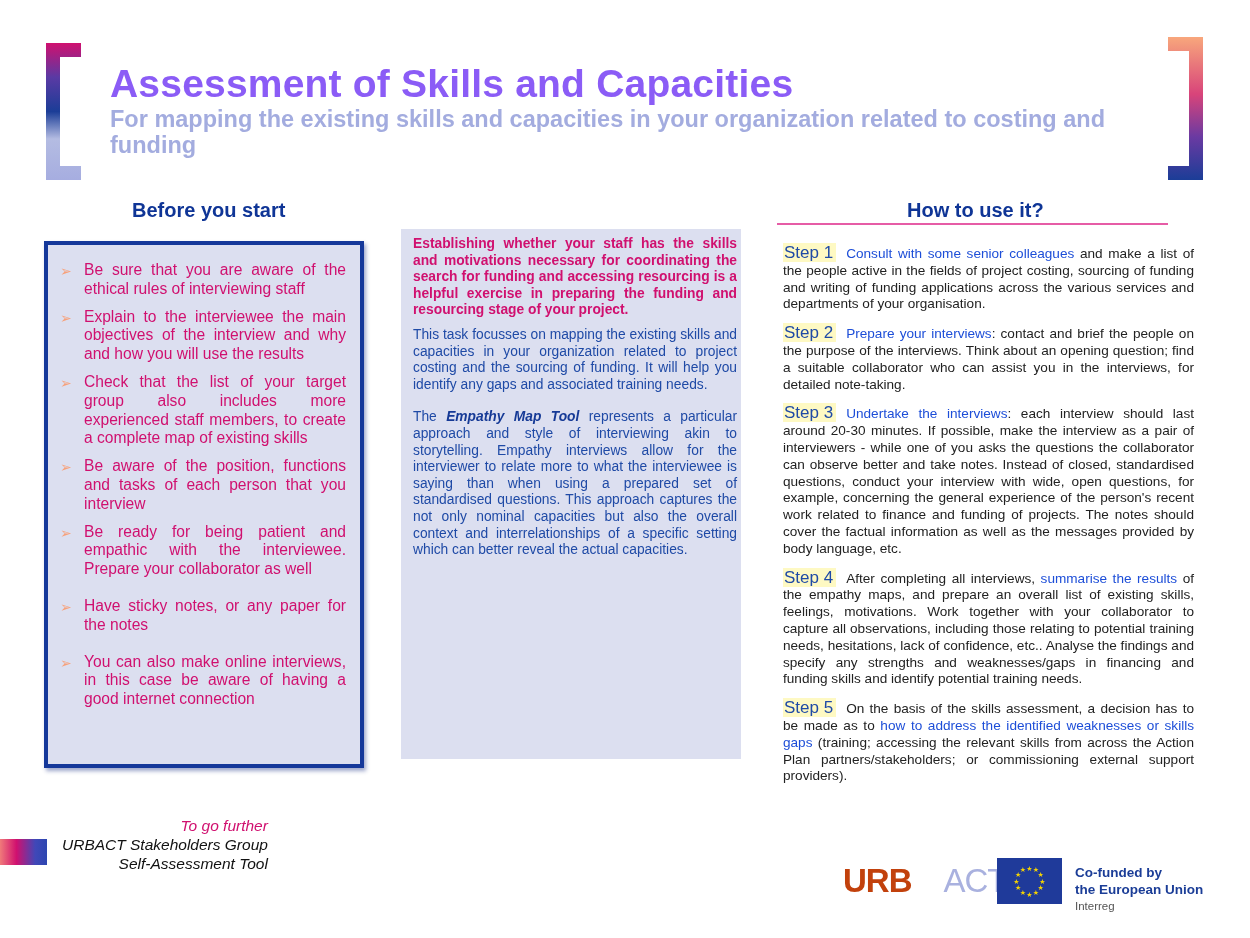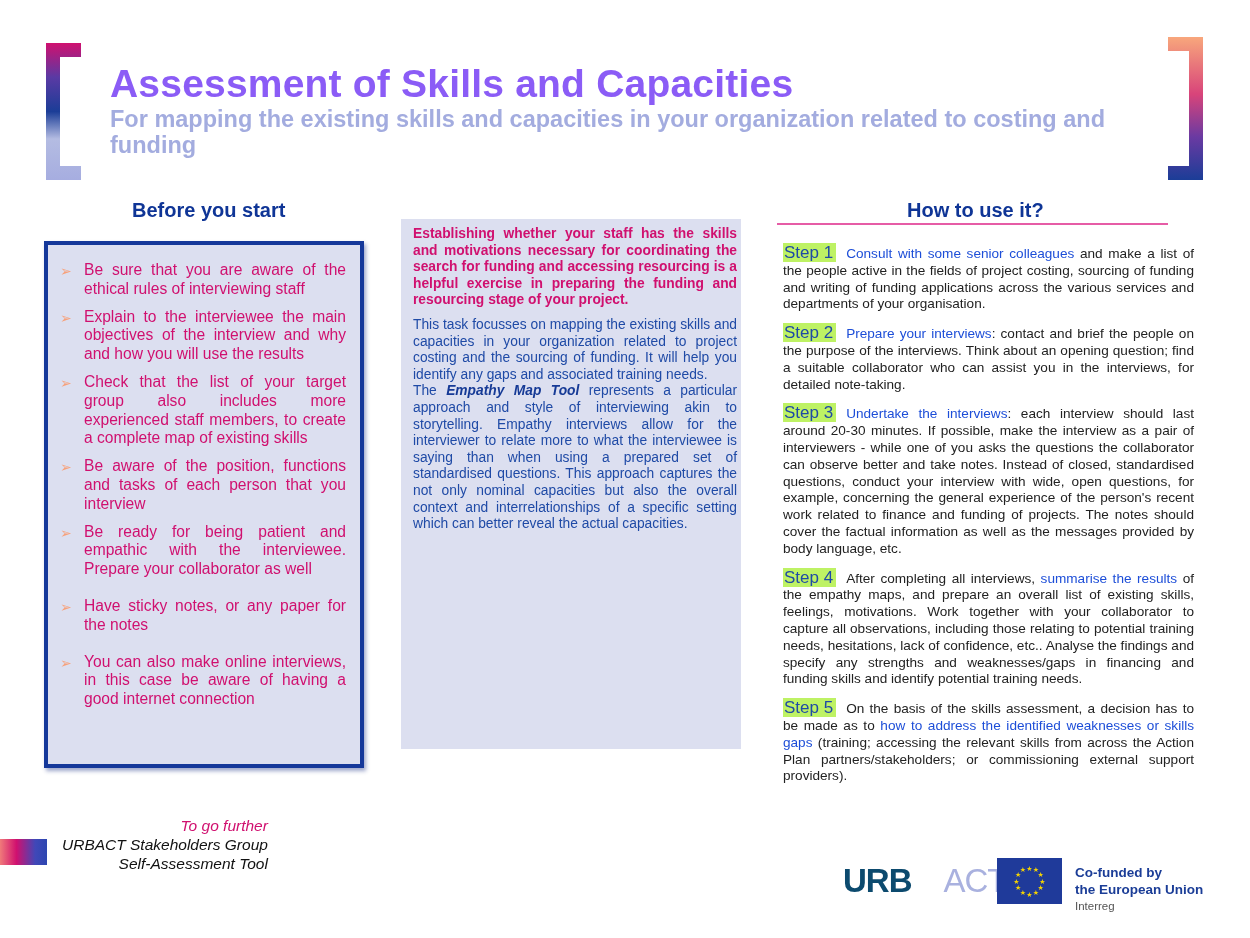--- a/index.html
+++ b/index.html
@@ -38,21 +38,21 @@
   .before-item {
     display: flex; align-items: flex-start;
     font-size: 15.6px; line-height: 18.8px; color: #d0106f;
   }
   .before-item .arrow {
     width: 24px; flex: 0 0 24px; color: #f7a07a; font-size: 14px; padding-top: 1px;
   }
   .before-item .txt { text-align: justify; flex: 1; }
 
   .mid-box {
-    position: absolute; left: 401px; top: 219px; width: 340px; height: 530px;
+    position: absolute; left: 401px; top: 229px; width: 340px; height: 530px;
     background: #dcdff0;
     padding: 7px 4px 0 12px;
   }
   .mid-p {
     font-size: 13.8px; line-height: 16.6px; text-align: justify;
   }
   .mid-p.pink { color: #d0106f; font-weight: bold; }
   .mid-p.blue { color: #1f4aa6; }
   .mid-p b { font-weight: bold; color: #163a96; font-style: italic; }
 
@@ -65,39 +65,39 @@
   }
 
   .steps {
     position: absolute; left: 783px; top: 243px; width: 411px;
   }
   .step {
     font-size: 13.6px; line-height: 16.8px; color: #222222; text-align: justify;
   }
   .step b { font-weight: normal; color: #1d4ed8; }
   .step-tag {
-    display: inline-block; background: #bef264; color: #1f4aa6;
+    display: inline-block; background: #fef9c3; color: #1f4aa6;
     font-size: 17px; line-height: 19px; padding: 0 3px 0 1px; margin-right: 10px;
   }
 
   .further {
     position: absolute; left: 62px; top: 816px; font-style: italic; font-size: 15.5px; line-height: 19px; text-align: right;
   }
   .further .pink { color: #d0106f; }
   .further .link { color: #111; text-decoration-color: #777; }
   .further-swatch {
     position: absolute; left: 0; top: 839px; width: 47px; height: 26px;
     background: linear-gradient(90deg, #f07a7a 0%, #d0106f 35%, #4048b8 75%, #2d46b0 100%);
   }
 
   .urbact-logo {
     position: absolute; left: 843px; top: 864px; font-size: 33px; font-weight: bold; letter-spacing: -1px;
     line-height: 34px;
   }
-  .urbact-logo .a { color: #0c4a6e; text-align: right; }
+  .urbact-logo .a { color: #c2410c; text-align: right; }
   .urbact-logo .b { color: #a9b1df; font-weight: normal; margin-left: 32px; }
 
   .eu-flag {
     position: absolute; left: 997px; top: 858px; width: 65px; height: 46px; background: #1f3a9a;
   }
   .eu-text {
     position: absolute; left: 1075px; top: 856px; font-size: 13.5px; line-height: 17px;
     color: #1b3d97; font-weight: bold; margin-top: 8px;
   }
   .eu-sub { color: #555; font-weight: normal; font-size: 11.5px; }
@@ -159,21 +159,21 @@
     <span class="txt">Have sticky notes, or any paper for the notes</span>
   </div>
   <div class="before-item">
     <span class="arrow">➢</span>
     <span class="txt">You can also make online interviews, in this case be aware of having a good internet connection</span>
   </div>
 </div>
 
 <div class="mid-box">
   <p class="mid-p pink" style="margin-bottom:8px">Establishing whether your staff has the skills and motivations necessary for coordinating the search for funding and accessing resourcing is a helpful exercise in preparing the funding and resourcing stage of your project.</p>
-  <p class="mid-p blue" style="">This task focusses on mapping the existing skills and capacities in your organization related to project costing and the sourcing of funding. It will help you identify any gaps and associated training needs.</p>
+  <p class="mid-p blue" style="margin-bottom:16px">This task focusses on mapping the existing skills and capacities in your organization related to project costing and the sourcing of funding. It will help you identify any gaps and associated training needs.</p>
   <p class="mid-p blue" style="margin-bottom:16px">
     <span>The </span>
     <b>Empathy Map Tool </b>
     <span>represents a particular approach and style of interviewing akin to storytelling. Empathy interviews allow for the interviewer to relate more to what the interviewee is saying than when using a prepared set of standardised questions. This approach captures the not only nominal capacities but also the overall context and interrelationships of a specific setting which can better reveal the actual capacities.</span>
   </p>
 </div>
 
 <h2 class="h-how">How to use it?</h2>
 <div class="how-rule"></div>
 

